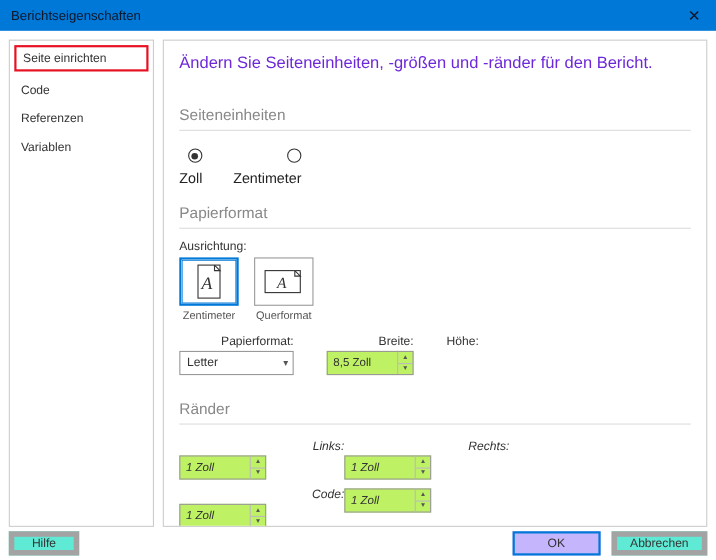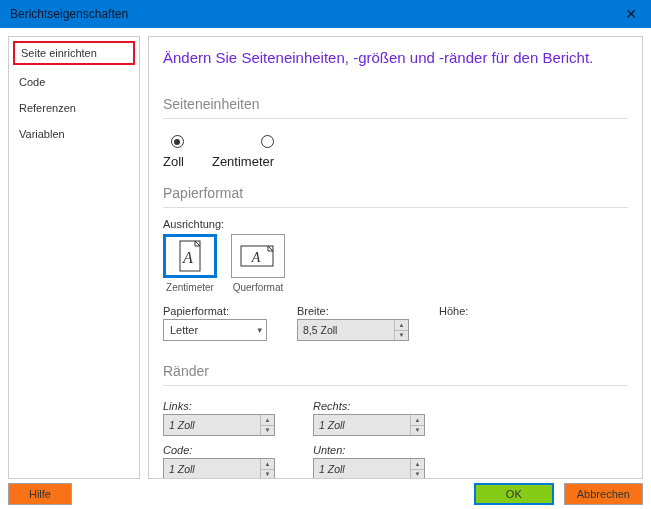--- a/index.html
+++ b/index.html
@@ -127,44 +127,44 @@
     font-size: 10px;
     color: #555;
     margin-top: 4px;
   }
   .orient-col { display: flex; flex-direction: column; align-items: center; }
   .row3 {
     display: flex;
     gap: 30px;
     margin-top: 12px;
   }
-  .col { display: flex; flex-direction: column; }
+  .col { display: flex; flex-direction: column; text-align: right; }
   .lbl { font-size: 11px; color: #333; margin-bottom: 2px; }
   .select {
     width: 104px;
     height: 22px;
     border: 1px solid #999;
     background: #fff;
     display: flex;
     align-items: center;
     justify-content: space-between;
     padding: 0 4px 0 6px;
     font-size: 11px;
   }
   .chev {
     font-size: 9px;
     color: #555;
   }
   .spinner {
-    width: 112px;
+    width: 79px;
     height: 22px;
     border: 1px solid #999;
     display: flex;
     align-items: stretch;
-    background: #e5e5e5;
+    background: #bef264;
   }
   .spinner .val {
     flex: 1;
     padding: 0 5px;
     display: flex;
     align-items: center;
     font-size: 10.5px;
   }
   .spinner .btns {
     width: 14px;
@@ -193,31 +193,31 @@
   .footer {
     height: 30px;
     display: flex;
     align-items: center;
     justify-content: space-between;
     padding: 0 8px 0 8px;
   }
   .btn {
     height: 22px;
     padding: 0 12px;
-    border: 1px solid #a3a3a3;
-    background: #f97316;
+    border: 5px solid #a3a3a3;
+    background: #5eead4;
     font-size: 11px;
     display: flex;
     align-items: center;
     justify-content: center;
     min-width: 64px;
   }
   .btn.primary {
     border: 2px solid #0078d7;
-    background: #84cc16;
+    background: #c4b5fd;
     font-weight: 500;
     min-width: 80px;
   }
   .footer-right {
     display: flex;
     gap: 10px;
   }
   svg { display: block; }
 </style>
 </head>
@@ -342,21 +342,20 @@
         <div class="lbl">Code:</div>
         <div class="spinner">
           <div class="val">1 Zoll</div>
           <div class="btns">
               <div>▲</div>
               <div>▼</div>
             </div>
         </div>
       </div>
       <div class="col">
-        <div class="lbl">Unten:</div>
         <div class="spinner">
           <div class="val">1 Zoll</div>
           <div class="btns">
               <div>▲</div>
               <div>▼</div>
             </div>
         </div>
       </div>
     </div>
 

